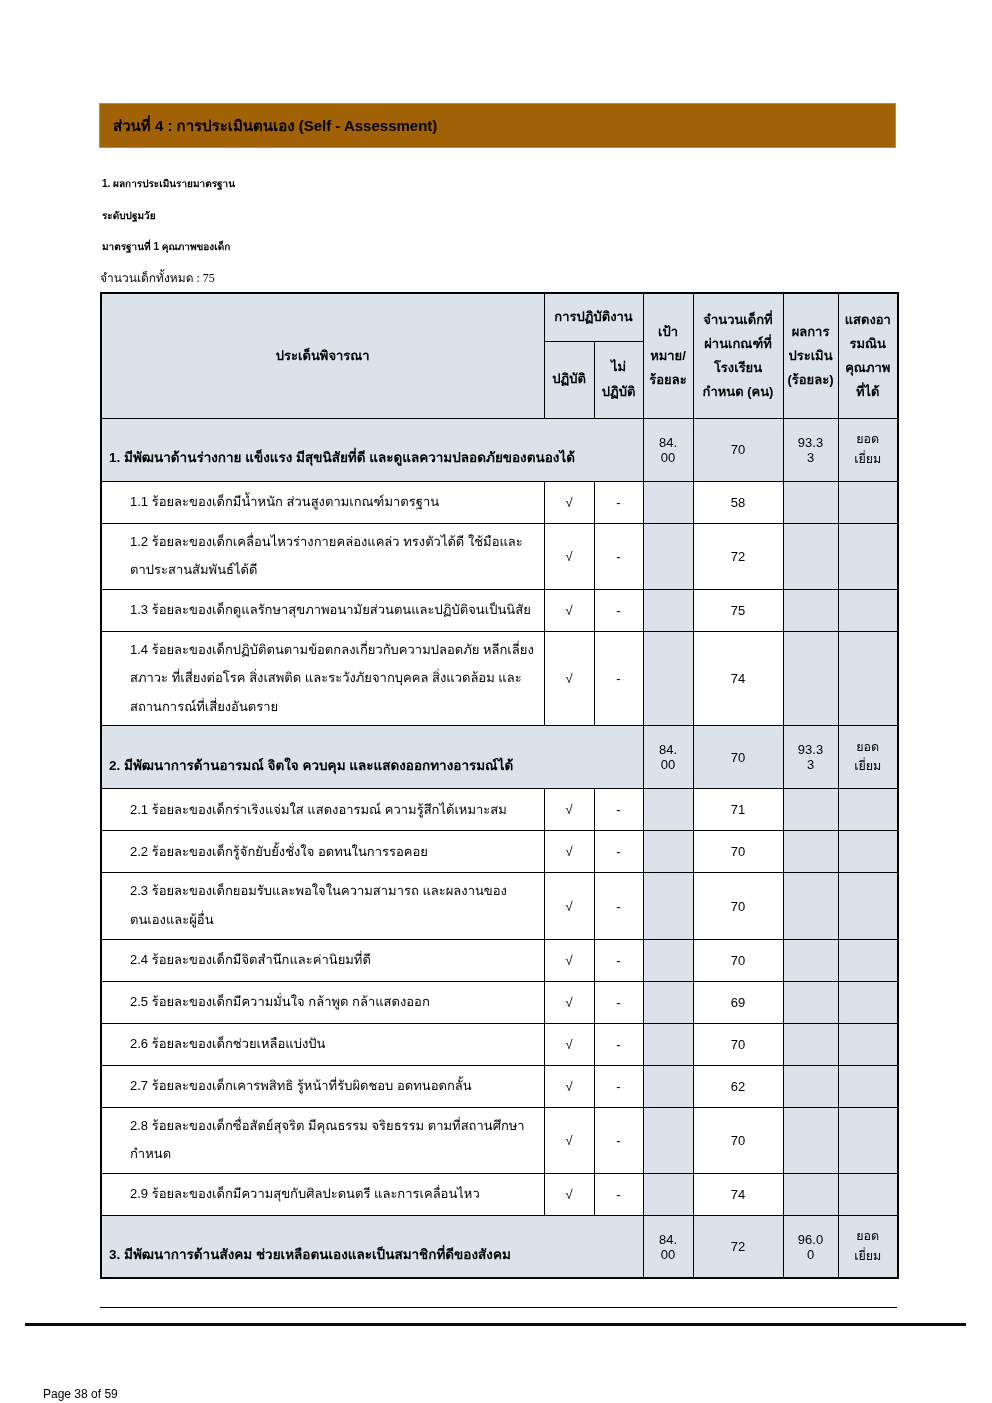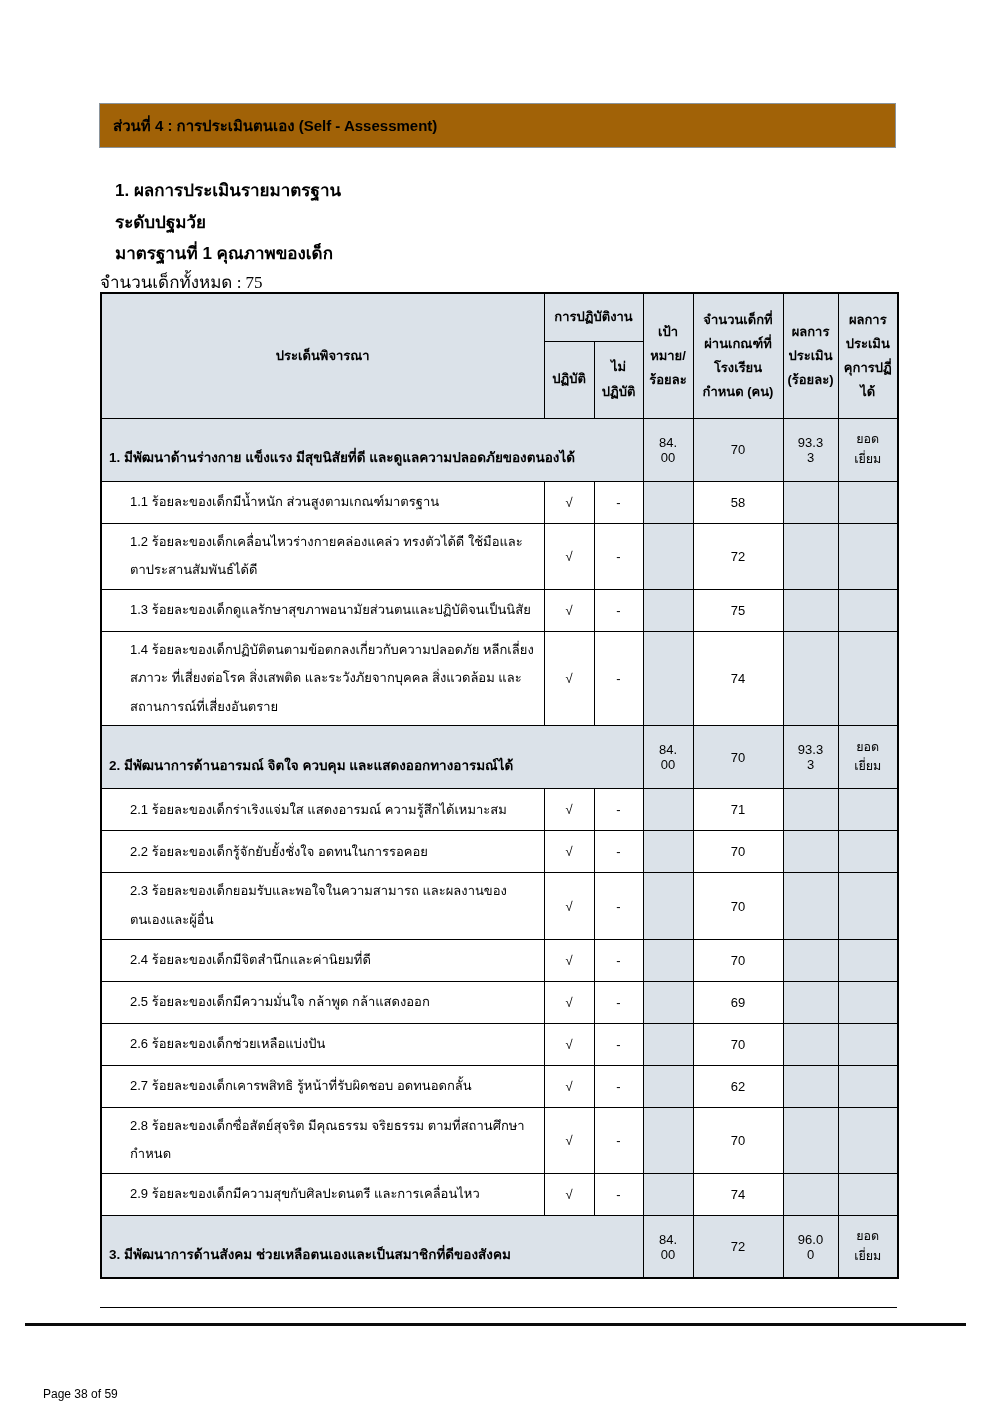--- a/index.html
+++ b/index.html
@@ -7,22 +7,22 @@
     width:992px;height:1403px;position:relative;background:#ffffff;
     font-family:"Liberation Sans",sans-serif;color:#000;
     -webkit-font-smoothing:antialiased;
   }
   .title-box{
     position:absolute;left:99px;top:103px;width:797px;height:45px;
     box-sizing:border-box;background:#a16207;border:1px solid #8a949c;
     display:flex;align-items:center;padding-left:13px;
     font-weight:bold;font-size:15px;
   }
-  .h-bold{position:absolute;left:115px;font-weight:bold;font-size:17px;}
-  .h-reg{position:absolute;left:100px;font-weight:normal;font-size:17px;
+  .h-bold{position:absolute;left:102px;font-weight:bold;font-size:10px;}
+  .h-reg{position:absolute;left:100px;font-weight:normal;font-size:12px;
     font-family:"Liberation Serif",serif;}
   #sub1{top:176px;} #sub2{top:208px;} #sub3{top:239px;} #total{top:268px;}
 
   table.assessment{
     position:absolute;left:100px;top:292px;width:797px;
     border-collapse:collapse;table-layout:fixed;
     border:2px solid #000;font-size:13px;
   }
   .assessment th,.assessment td{
     border:1px solid #000;vertical-align:middle;
@@ -74,21 +74,21 @@
       <col style="width:55px">
     <col style="width:60px">
   </colgroup>
   <thead>
     <tr class="hrow1">
       <th rowspan="2">ประเด็นพิจารณา</th>
       <th colspan="2">การปฏิบัติงาน</th>
       <th rowspan="2">เป้าหมาย/ร้อยละ</th>
       <th rowspan="2">จำนวนเด็กที่ผ่านเกณฑ์ที่โรงเรียนกำหนด (คน)</th>
       <th rowspan="2">ผลการประเมิน (ร้อยละ)</th>
-      <th rowspan="2">ผลการประเมินคุการปฏี่ได้</th>
+      <th rowspan="2">แสดงอารมณินคุณภาพที่ได้</th>
     </tr>
     <tr class="hrow2">
       <th>ปฏิบัติ</th>
       <th>ไม่ปฏิบัติ</th>
     </tr>
   </thead>
   <tbody>
     <tr class="std" style="height:63px">
       <td class="std-lbl" colspan="3">1. มีพัฒนาด้านร่างกาย แข็งแรง มีสุขนิสัยที่ดี และดูแลความปลอดภัยของตนองได้</td>
       <td class="ctr">84.00</td>

